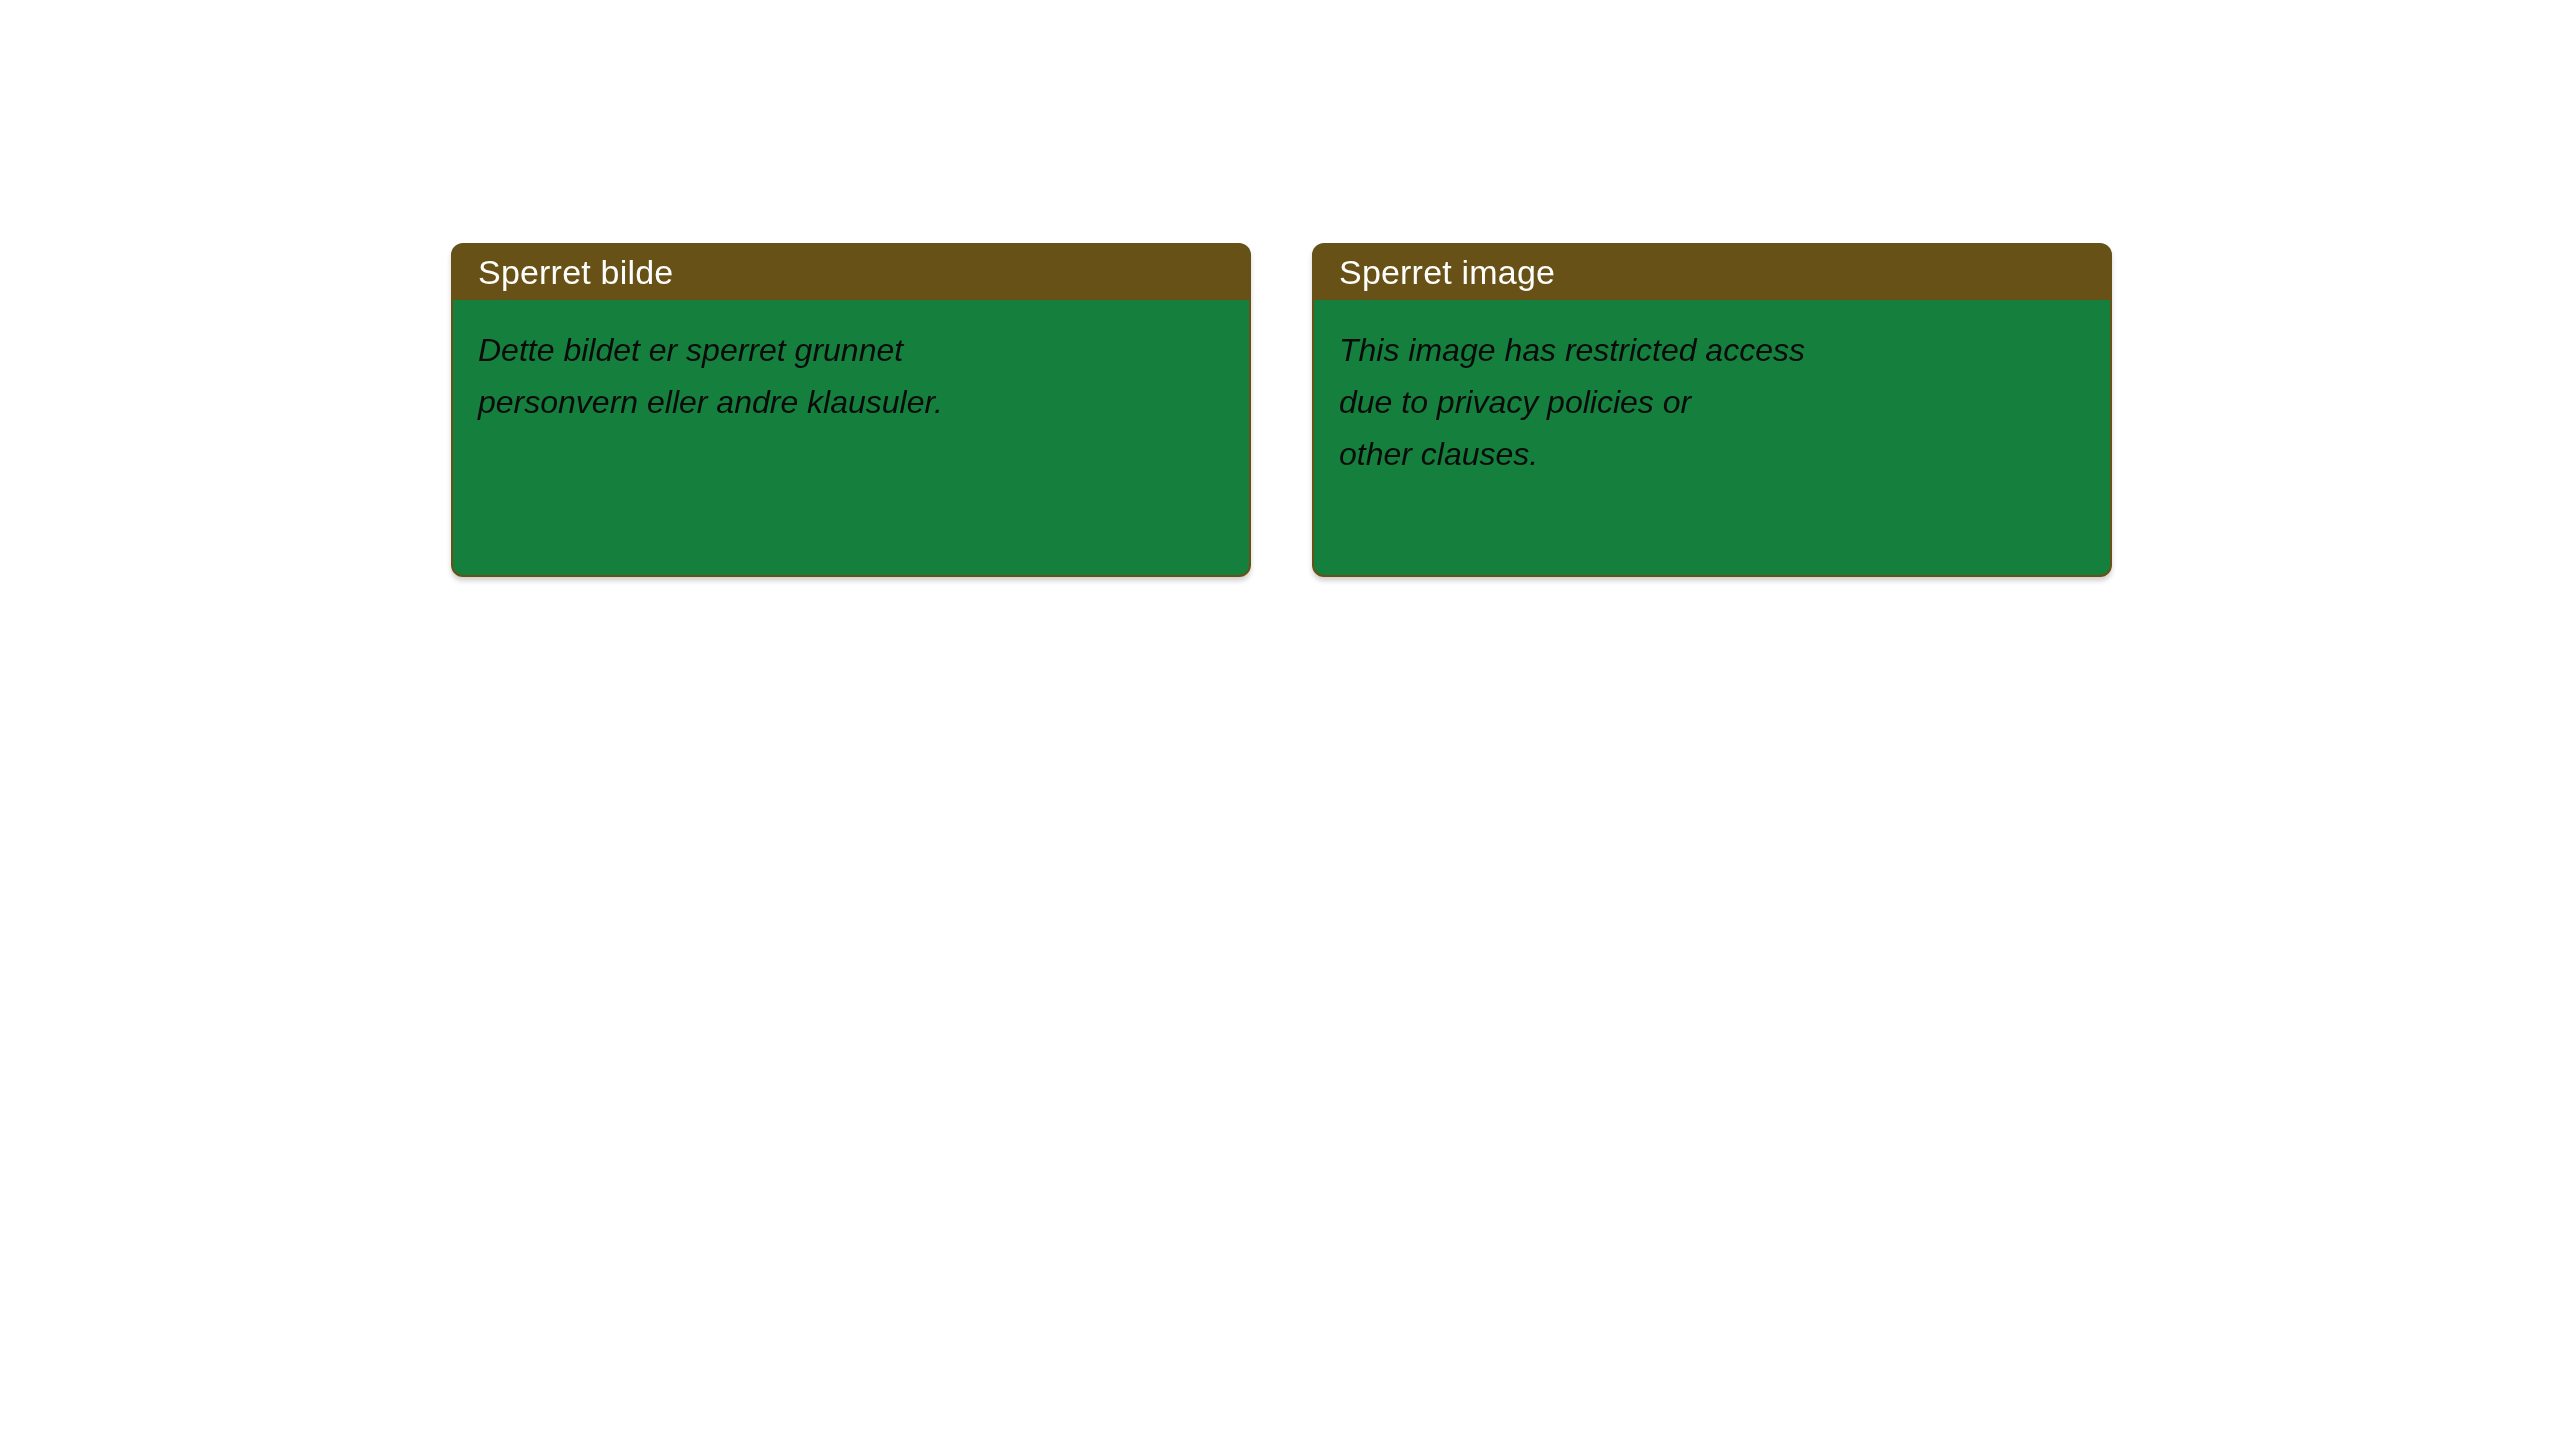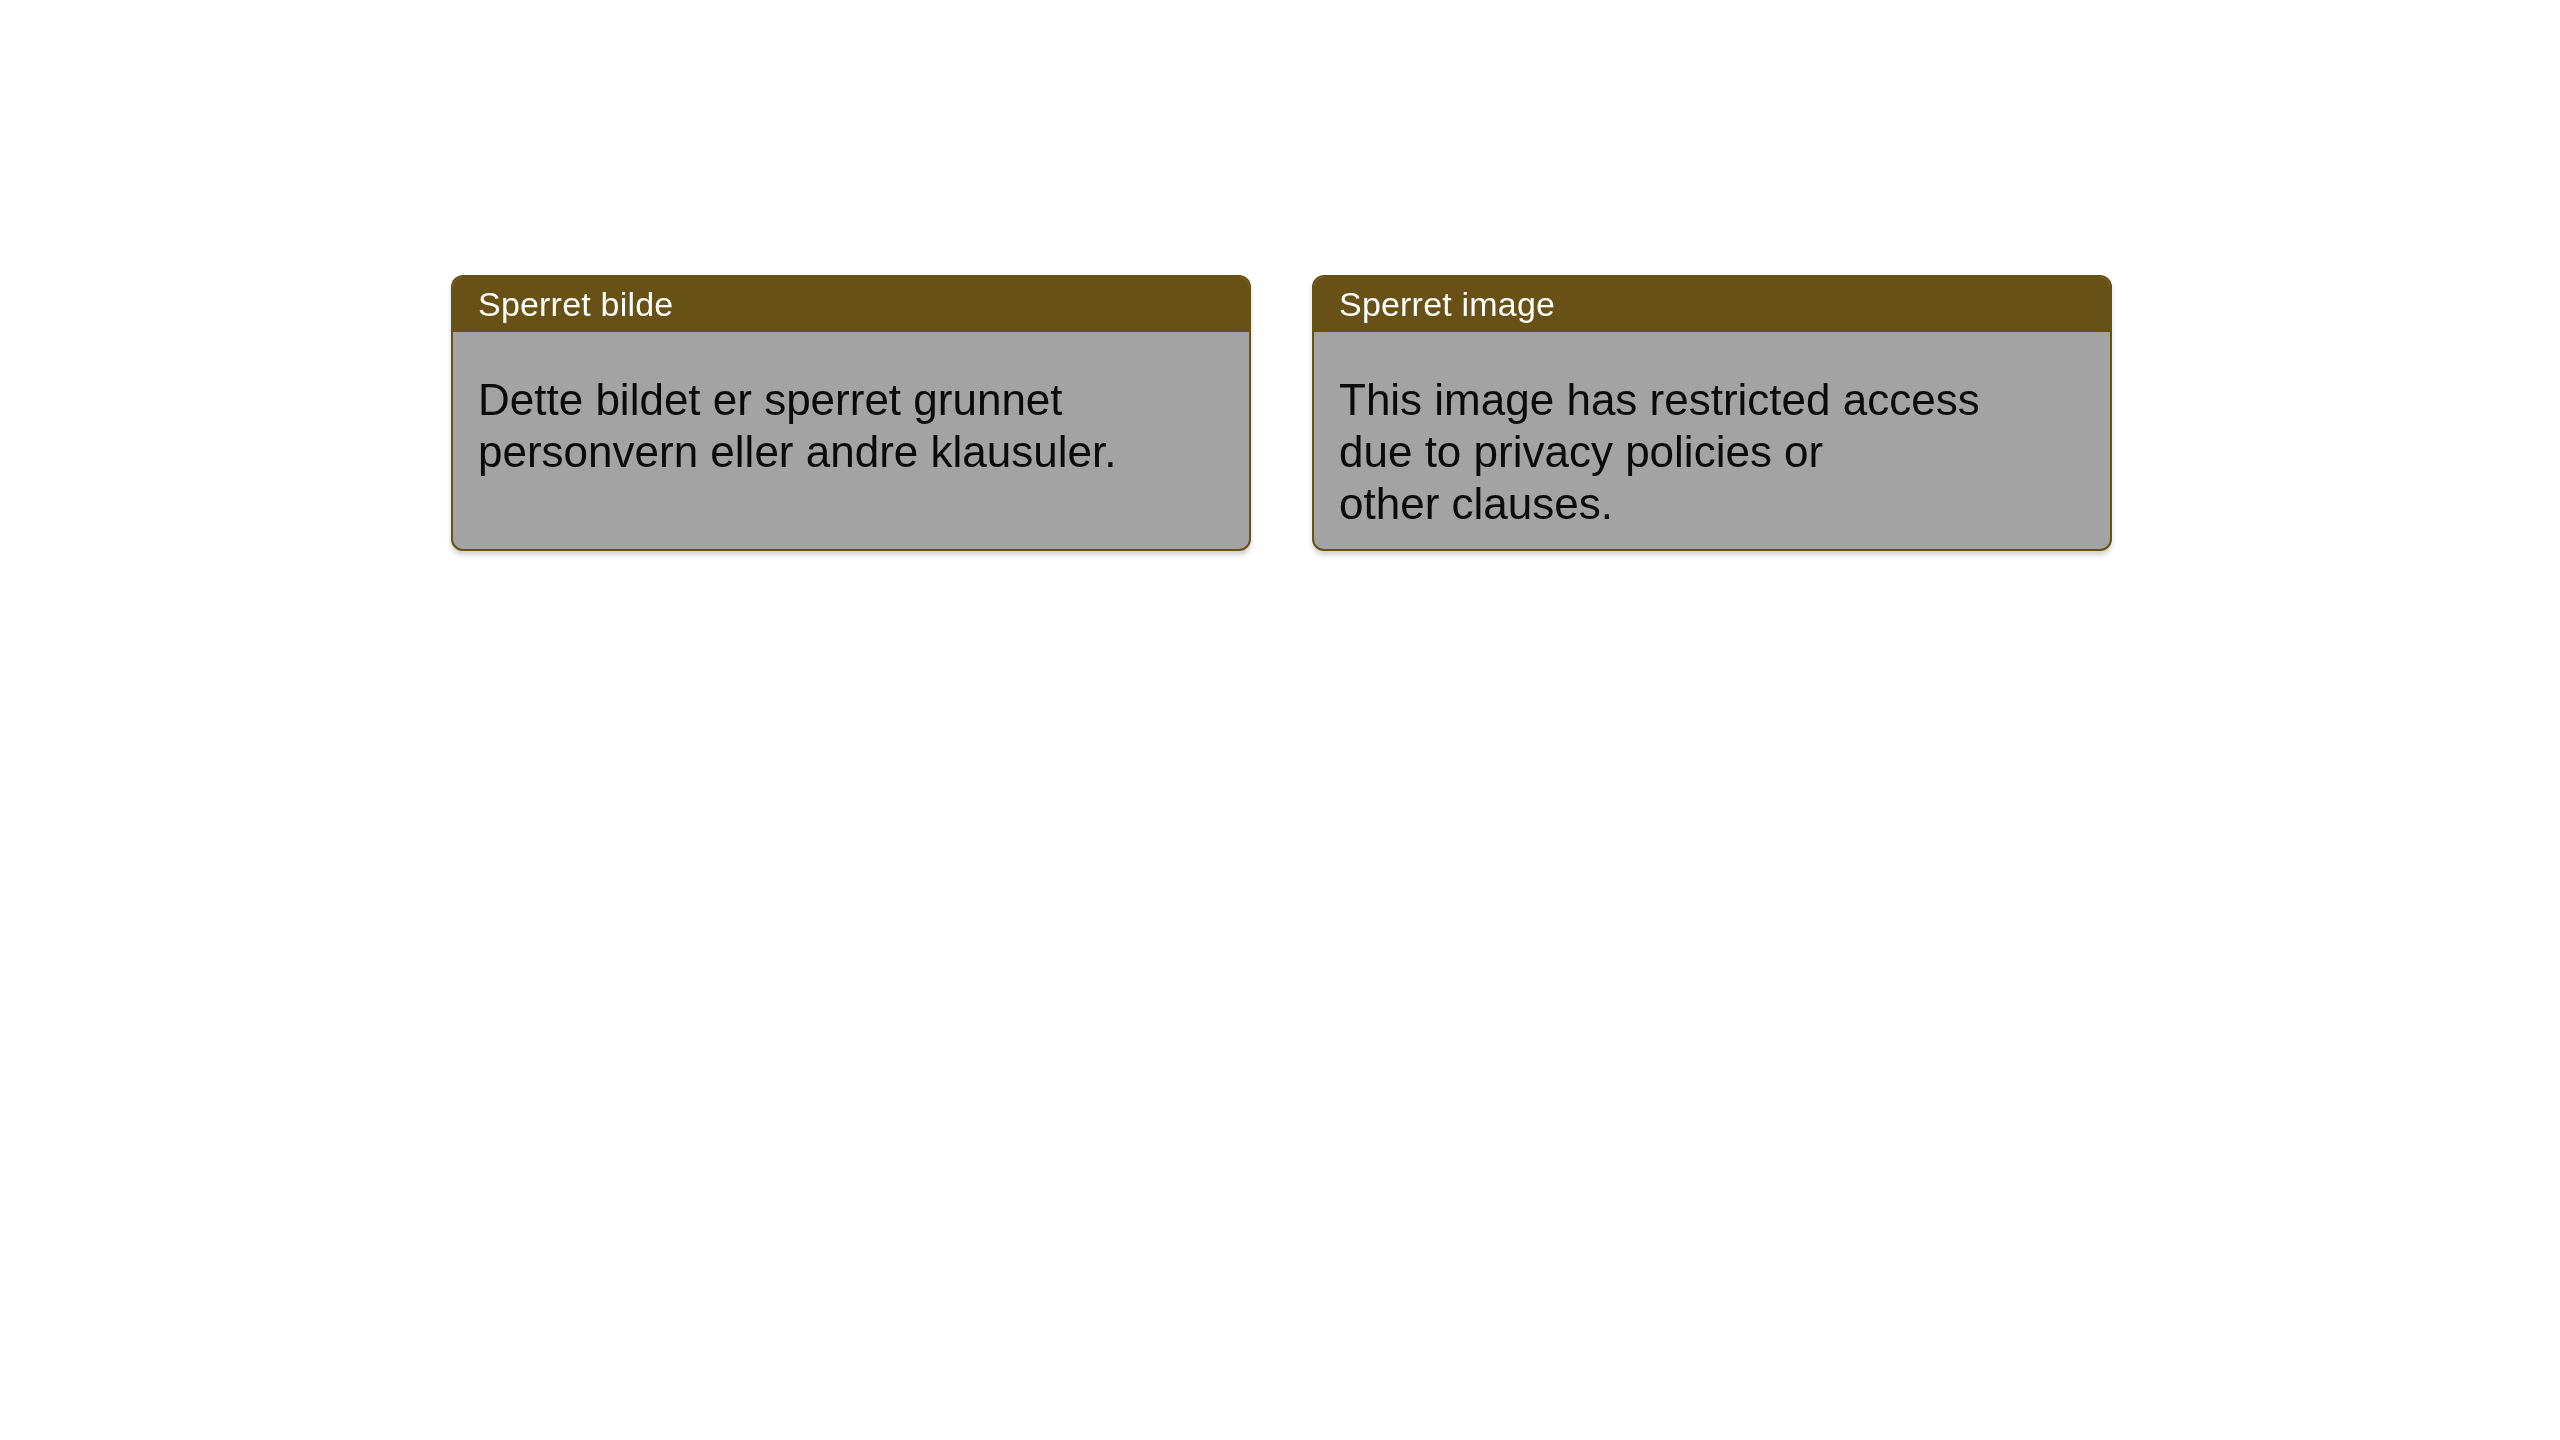--- a/index.html
+++ b/index.html
@@ -11,47 +11,47 @@
     height: 1440px;
     background: #ffffff;
     font-family: "Liberation Sans", sans-serif;
     position: relative;
     overflow: hidden;
   }
   .card {
     position: absolute;
     top: 243px;
     width: 800px;
-    height: 276px;
+    height: 334px;
     box-sizing: border-box;
-    background: #a3a3a3;
+    background: #15803d;
     border: 2px solid #685117;
     border-radius: 12px;
     box-shadow: 0 4px 5px rgba(0, 0, 0, 0.18);
     overflow: hidden;
-    margin-top: 32px;
   }
   .card-left  { left: 451px; }
   .card-right { left: 1312px; }
   .card-header {
     height: 55px;
     background: #685117;
     color: #fdfdfb;
     display: flex;
     align-items: center;
     padding: 0 25px;
     font-size: 34px;
     letter-spacing: 0.2px;
   }
   .card-body {
-    padding: 42px 25px 0 25px;
-    font-size: 44px;
+    padding: 24px 25px 0 25px;
+    font-size: 32px;
     line-height: 52px;
     color: #0b0b0b;
     white-space: pre-line;
+    font-style: italic;
   }
 </style>
 </head>
 <body>
 
 <div class="card card-left">
   <div class="card-header">
     <span>Sperret bilde</span>
   </div>
   <div class="card-body">Dette bildet er sperret grunnet

